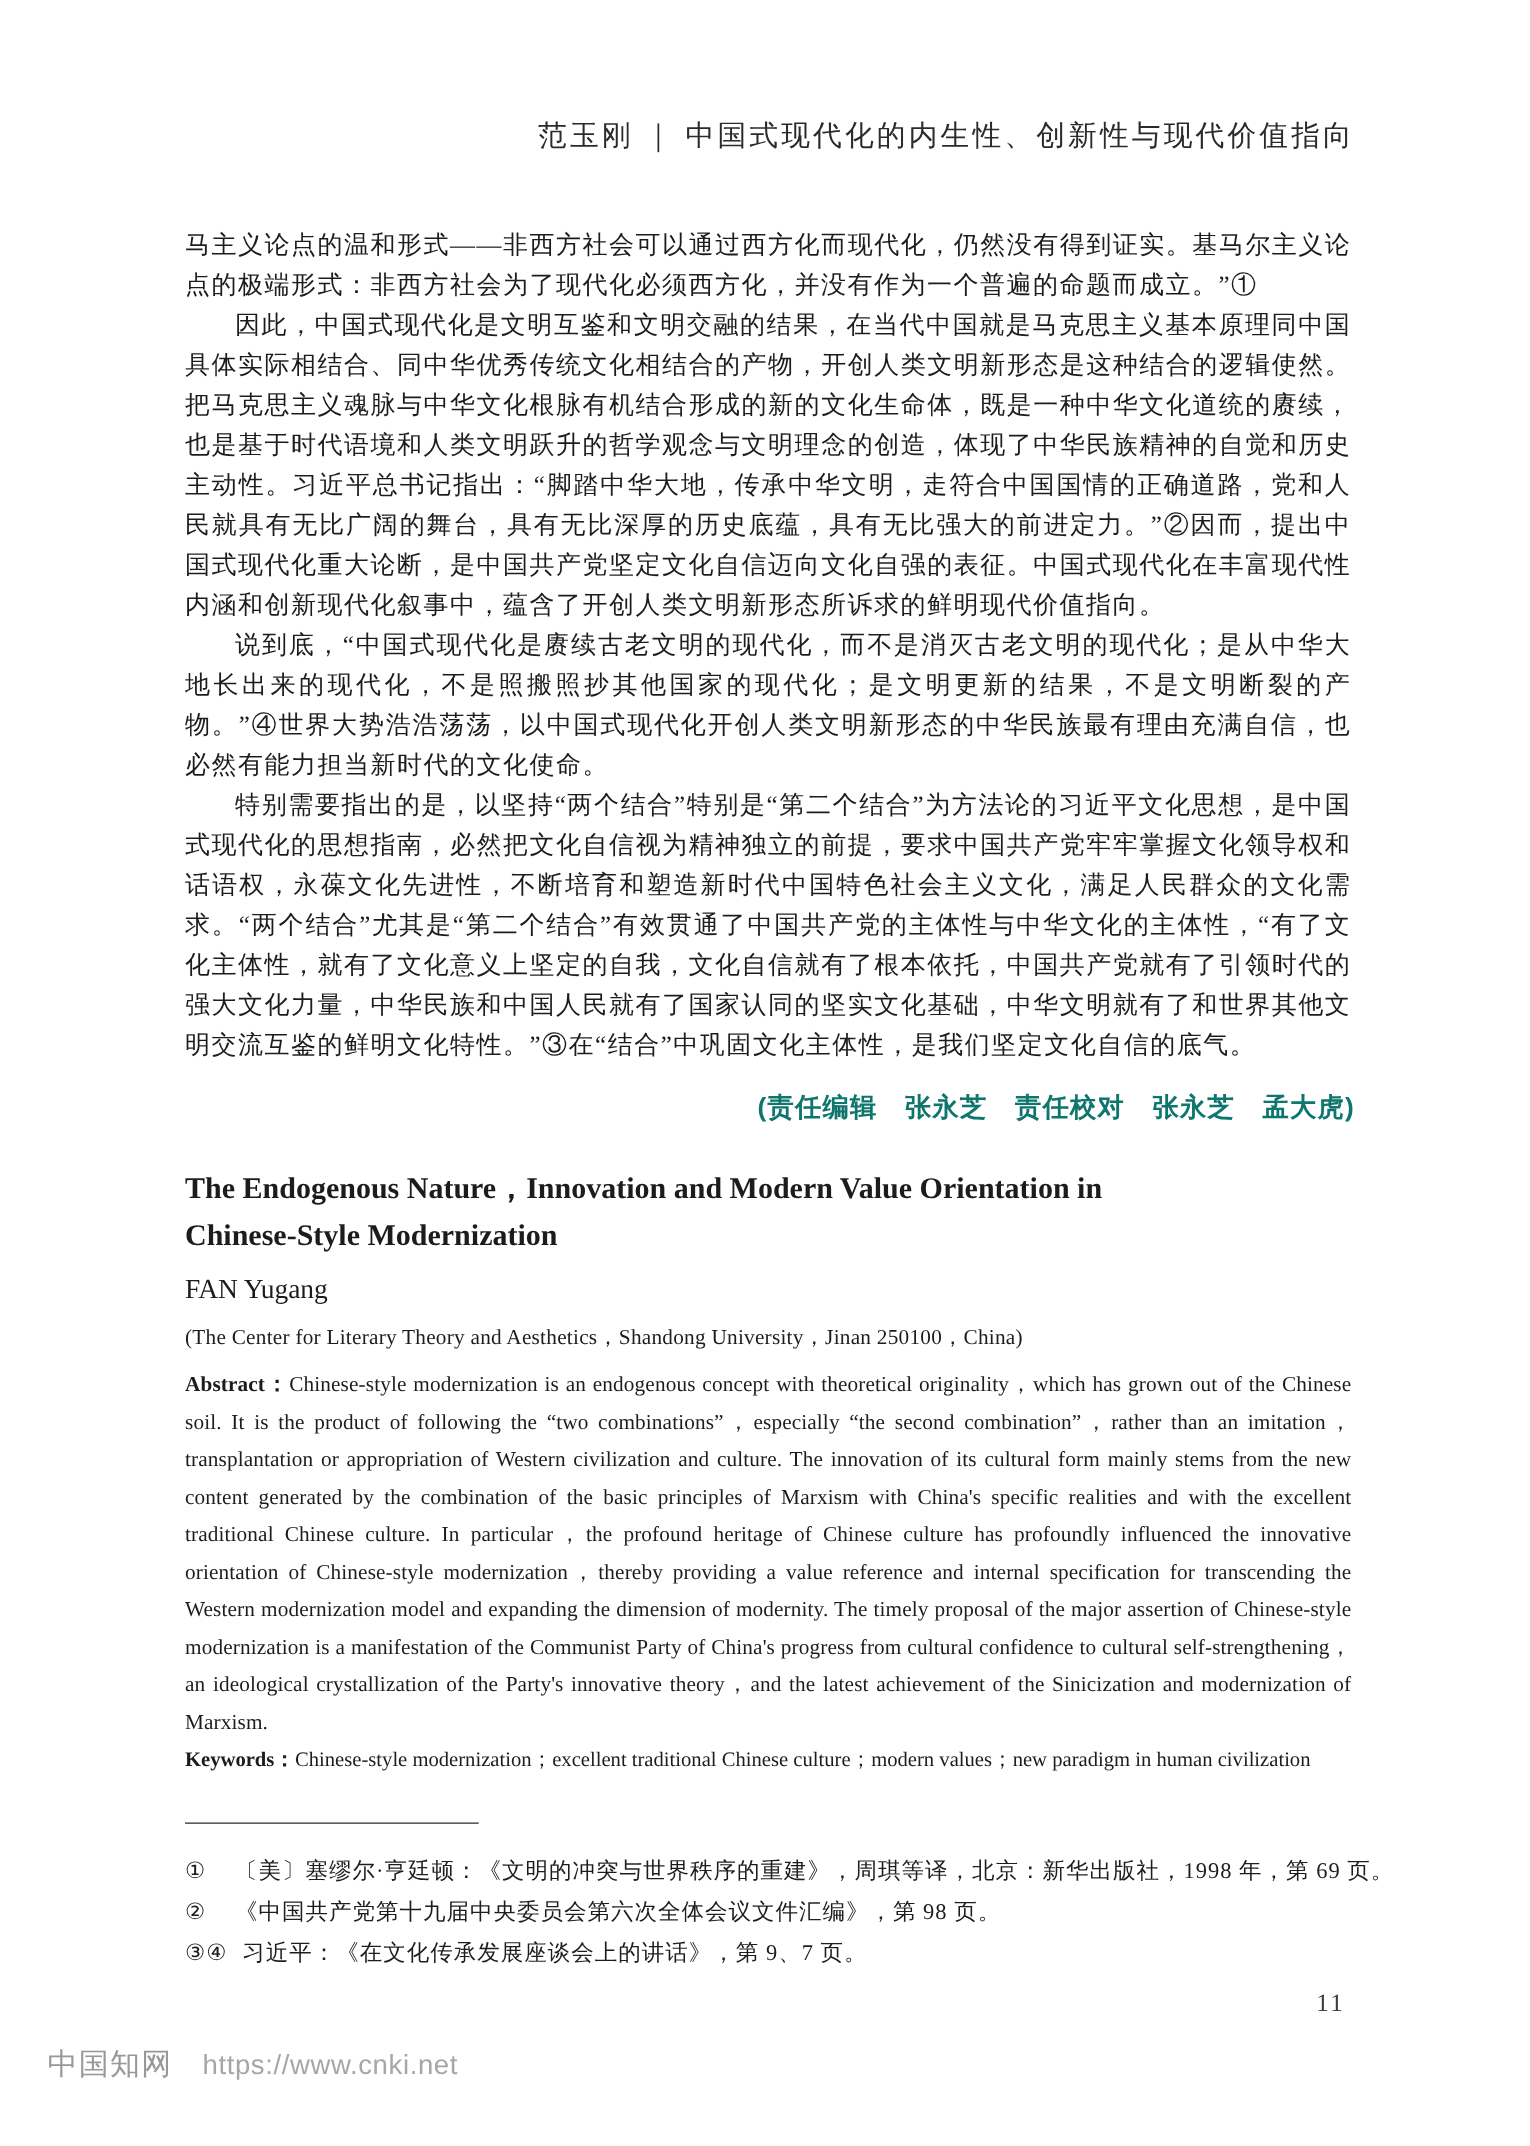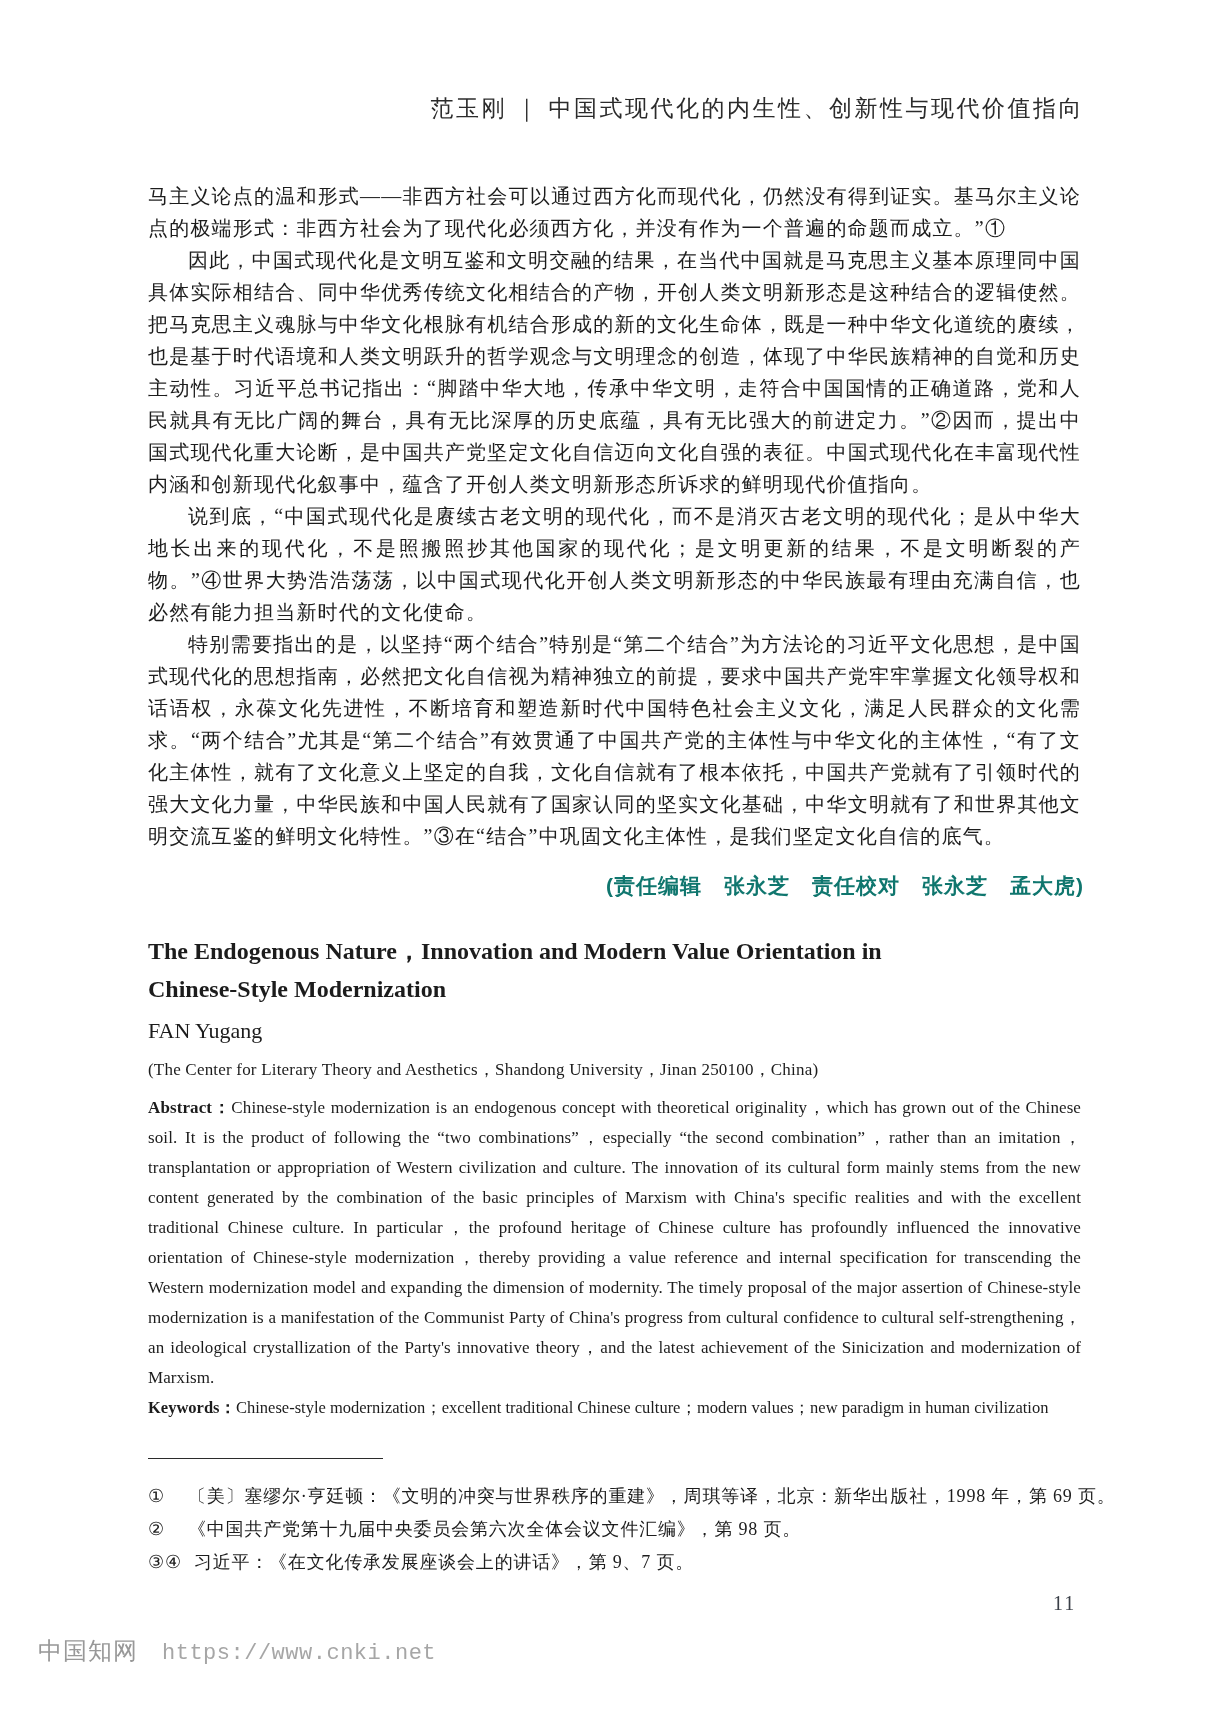--- a/index.html
+++ b/index.html
@@ -63,21 +63,21 @@
     font-size:18px;line-height:33px;letter-spacing:.8px;color:#1d1d1d;
   }
   .footnote-row{white-space:nowrap;}
   .footnote-row .marker{display:inline-block;min-width:28px;margin-right:12px;}
   .page-number{
     position:absolute;top:1592px;left:1053px;
     font-size:20px;color:#3a3f47;letter-spacing:2px;text-align:right;
   }
   .watermark{
     position:absolute;top:1635px;left:38px;
-    font-family:Liberation Mono, monospace;
+    font-family:Liberation Sans, sans-serif;
     white-space:nowrap;
   }
   .watermark .wm-cn{
     font-size:24px;color:#989898;letter-spacing:1px;
   }
   .watermark .wm-url{
     font-size:22px;color:#a6a6a6;margin-left:24px;letter-spacing:.5px;
   }
 </style>
 </head>

